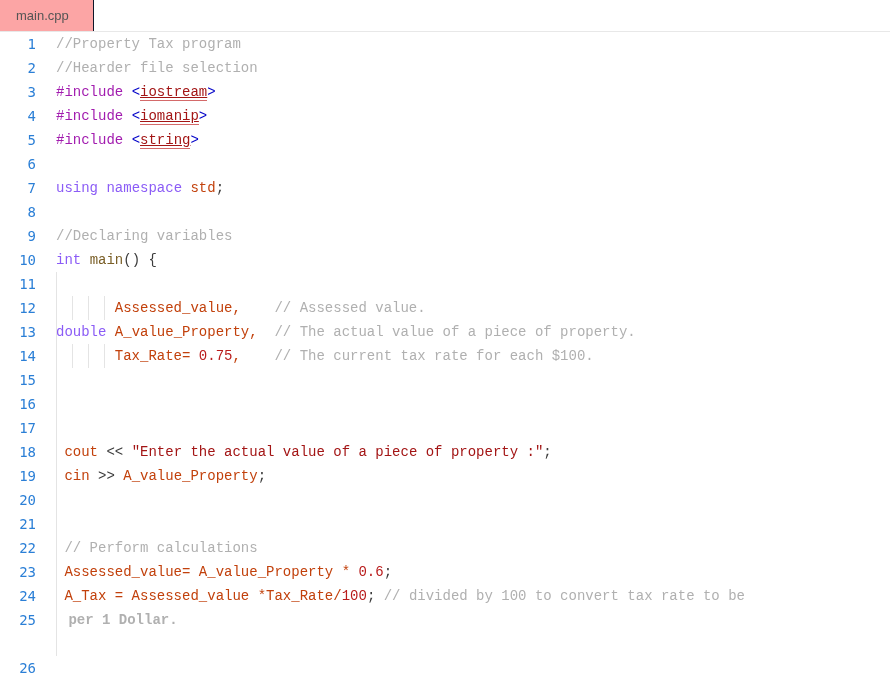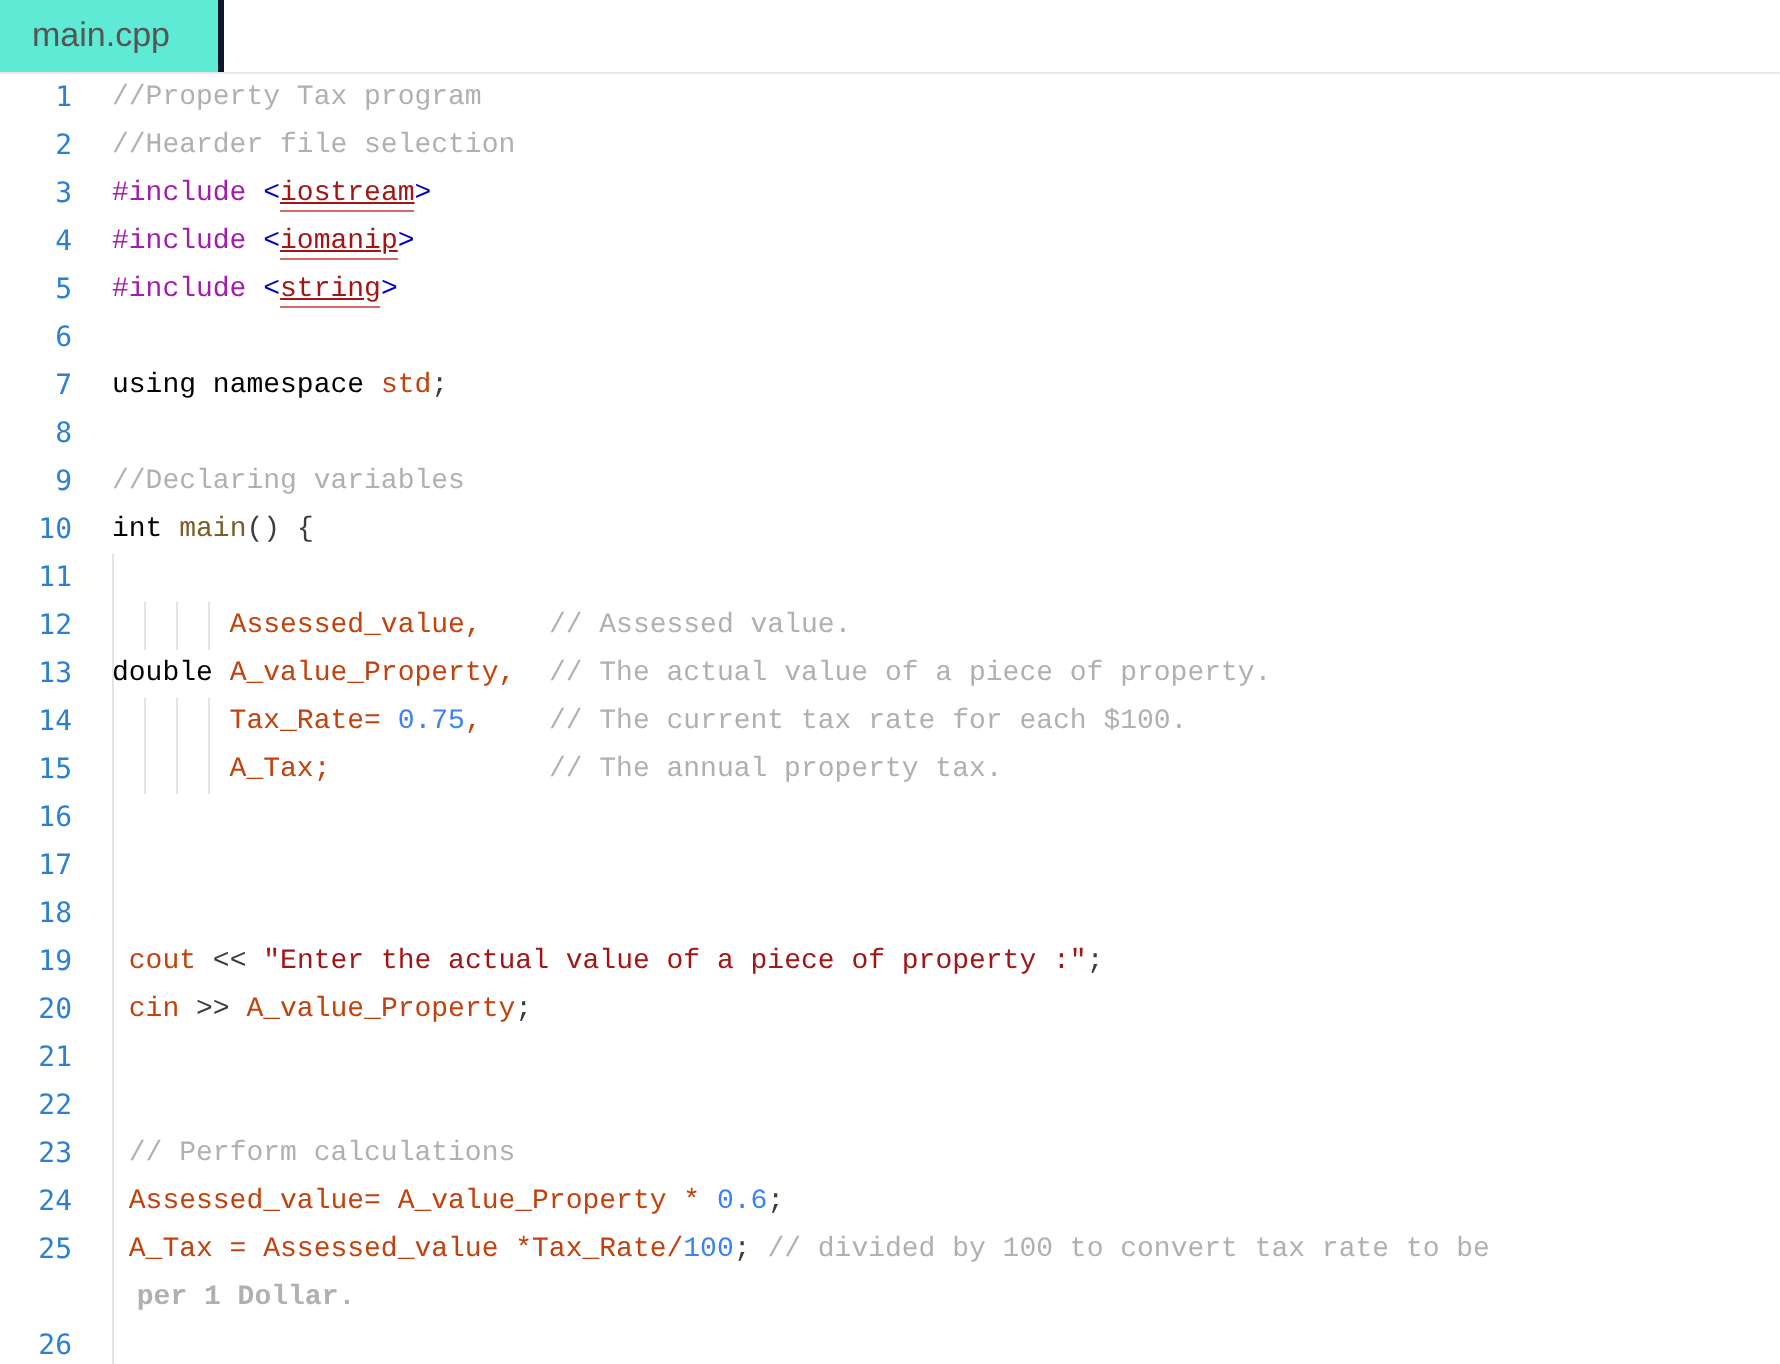--- a/index.html
+++ b/index.html
@@ -11,25 +11,25 @@
       height: 682px;
       overflow: hidden;
     }
     .tab-bar {
       display: flex;
       background: #ffffff;
       border-bottom: 1px solid #e8e8e8;
     }
     .tab {
       padding: 8px 24px 8px 16px;
-      background: #5eead4;
+      background: #fca5a5;
       color: #555;
       font-family: -apple-system, 'Segoe UI', sans-serif;
-      font-size: 17px;
-      border-right: 3px solid #0f172a;
+      font-size: 13px;
+      border-right: 1px solid #0f172a;
     }
     .editor {
       display: flex;
       height: calc(100% - 34px);
       overflow: auto;
     }
     .gutter {
       width: 56px;
       text-align: right;
       padding-right: 20px;
@@ -45,27 +45,27 @@
       height: 24px;
       line-height: 24px;
       white-space: pre;
     }
     .gutter .line { color: #2b7fd6; font-family: Consolas, monospace; }
     .code .line { color: #3c3c3c; position: relative; }
     .wrap-line { padding-left: 4px; font-weight: bold; }
 
     
     .c-comment { color: #b0b0b0; }
-    .c-keyword { color: #000000; margin-top: 20px; }
+    .c-keyword { color: #8b5cf6; margin-top: 20px; }
     .c-preproc { color: #a21caf; }
     .c-include-name { color: #a31515; border-bottom: 1px solid #d46a6a; text-decoration: underline; }
     .c-op { color: #3c3c3c; }
     .c-ident { color: #c2410c; }
     .c-func { color: #795e26; text-align: right; }
-    .c-number { color: #3b82f6; }
+    .c-number { color: #b91c1c; }
     .c-string { color: #a31515; }
     .c-angle { color: #0000c8; }
 
     
     .guide {
       position: absolute;
       top: 0;
       bottom: 0;
       width: 1px;
       background: #e4e4e4;
@@ -116,21 +116,20 @@
       <div class="line"><span class="c-preproc">#include </span><span class="c-angle">&lt;</span><span class="c-include-name">string</span><span class="c-angle">&gt;</span></div>
       <div class="line"></div>
       <div class="line"><span class="c-keyword">using</span><span class="c-ident"> </span><span class="c-keyword">namespace</span><span class="c-ident"> std</span><span class="c-op">;</span></div>
       <div class="line"></div>
       <div class="line"><span class="c-comment">//Declaring variables</span></div>
       <div class="line"><span class="c-keyword">int</span><span class="c-ident"> </span><span class="c-func">main</span><span class="c-op">() {</span></div>
       <div class="line"><span class="guide" style="left: 0px;"></span></div>
       <div class="line"><span class="guide" style="left: 0px;"></span><span class="guide" style="left: 16px;"></span><span class="guide" style="left: 32px;"></span><span class="guide" style="left: 48px;"></span><span class="c-ident">       Assessed_value,    </span><span class="c-comment">// Assessed value.</span></div>
       <div class="line"><span class="guide" style="left: 0px;"></span><span class="c-keyword">double</span><span class="c-ident"> A_value_Property,  </span><span class="c-comment">// The actual value of a piece of property.</span></div>
       <div class="line"><span class="guide" style="left: 0px;"></span><span class="guide" style="left: 16px;"></span><span class="guide" style="left: 32px;"></span><span class="guide" style="left: 48px;"></span><span class="c-ident">       Tax_Rate= </span><span class="c-number">0.75</span><span class="c-ident">,    </span><span class="c-comment">// The current tax rate for each $100.</span></div>
-      <div class="line"><span class="guide" style="left: 0px;"></span><span class="guide" style="left: 16px;"></span><span class="guide" style="left: 32px;"></span><span class="guide" style="left: 48px;"></span><span class="c-ident">       A_Tax;             </span><span class="c-comment">// The annual property tax.</span></div>
       <div class="line"><span class="guide" style="left: 0px;"></span></div>
       <div class="line"><span class="guide" style="left: 0px;"></span></div>
       <div class="line"><span class="guide" style="left: 0px;"></span><span class="c-ident"> </span></div>
       <div class="line"><span class="guide" style="left: 0px;"></span><span class="c-ident"> cout </span><span class="c-op">&lt;&lt;</span><span class="c-ident"> </span><span class="c-string">"Enter the actual value of a piece of property :"</span><span class="c-op">;</span></div>
       <div class="line"><span class="guide" style="left: 0px;"></span><span class="c-ident"> cin </span><span class="c-op">&gt;&gt;</span><span class="c-ident"> A_value_Property</span><span class="c-op">;</span></div>
       <div class="line"><span class="guide" style="left: 0px;"></span></div>
       <div class="line"><span class="guide" style="left: 0px;"></span></div>
       <div class="line"><span class="guide" style="left: 0px;"></span><span class="c-ident"> </span><span class="c-comment">// Perform calculations</span></div>
       <div class="line"><span class="guide" style="left: 0px;"></span><span class="c-ident"> Assessed_value= A_value_Property * </span><span class="c-number">0.6</span><span class="c-op">;</span></div>
       <div class="line"><span class="guide" style="left: 0px;"></span><span class="c-ident"> A_Tax = Assessed_value *Tax_Rate/</span><span class="c-number">100</span><span class="c-op">;</span><span class="c-ident"> </span><span class="c-comment">// divided by 100 to convert tax rate to be </span></div>

